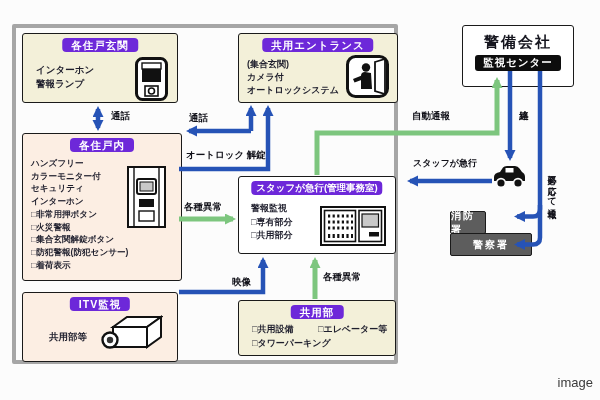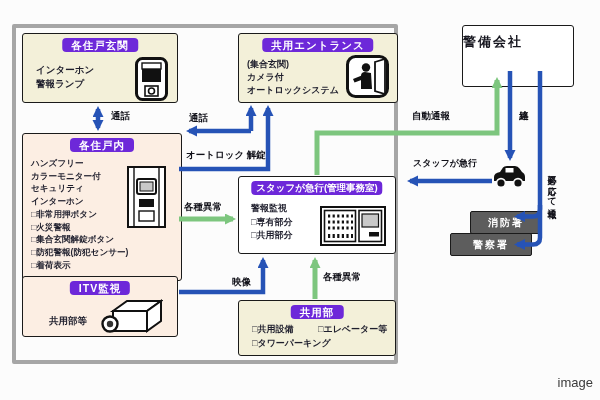--- a/index.html
+++ b/index.html
@@ -16,21 +16,21 @@
          white-space:nowrap;letter-spacing:1px;z-index:11;}
   .badge.wide{font-size:9.5px;letter-spacing:0;padding:0 5px;}
   .lines{position:absolute;font-size:9px;font-weight:bold;line-height:1.5;color:#1f1f2d;white-space:nowrap;}
   .alabel{position:absolute;font-weight:bold;font-size:9.5px;color:#101018;white-space:nowrap;z-index:40;}
   .vlabel{writing-mode:vertical-rl;letter-spacing:1px;}
   .icon{position:absolute;z-index:12;}
   svg.overlay{position:absolute;left:0;top:0;z-index:30;pointer-events:none;}
   .darkbox{position:absolute;background:#5d5d5d;border:1.6px solid #1a1a1a;border-radius:2px;
            color:#fff;font-weight:bold;font-size:10px;letter-spacing:2px;
            display:flex;align-items:center;justify-content:center;box-sizing:border-box;z-index:10;}
-  .sec-title{font-weight:bold;font-size:13px;letter-spacing:2px;margin-top:7px;}
+  .sec-title{font-weight:bold;font-size:15px;letter-spacing:2px;text-align:center;margin-top:7px;}
   .sec-badge{background:#0d0d0d;color:#fff;font-weight:bold;font-size:10.5px;letter-spacing:1px;
              border-radius:3px;margin:3px auto 0;padding:1px 8px;width:fit-content;}
   .watermark{position:absolute;right:7px;bottom:10px;font-size:13px;color:#3a3a3a;z-index:50;}
   .ca-row{position:absolute;font-size:9px;font-weight:bold;white-space:nowrap;color:#1f1f2d;}
 </style>
 </head>
 <body>
 
 <div id="canvas">
 
@@ -68,21 +68,21 @@
       <rect x="1" y="1" width="37" height="60" fill="#fff" stroke="#111" stroke-width="2"></rect>
       <line x1="7" y1="1" x2="7" y2="61" stroke="#111" stroke-width="1.4"></line>
       <line x1="32" y1="1" x2="32" y2="61" stroke="#111" stroke-width="1.4"></line>
       <rect x="10" y="13" width="19" height="15" rx="2" fill="#fff" stroke="#111" stroke-width="2"></rect>
       <rect x="13" y="16" width="13" height="9" fill="#c9c9c9" stroke="#111" stroke-width="1"></rect>
       <rect x="12" y="33" width="15" height="8" fill="#111"></rect>
       <rect x="12" y="45" width="15" height="10" fill="#fff" stroke="#111" stroke-width="1.4"></rect>
     </svg>
   </div>
 
-  <div class="box bg-pink" style="left:22px;top:276px;width:156px;height:61px;">
+  <div class="box bg-pink" style="left:22px;top:292px;width:156px;height:70px;">
     <div class="badge">ITV監視</div>
     <div class="lines" style="left:26px;top:37px;font-size:9.5px;">
       <div>共用部等</div>
     </div>
     <svg class="icon" style="right:14px;top:20px;" width="66" height="40" viewBox="0 0 66 40">
       <polygon points="16,14 30,4 64,4 50,14" fill="#fff" stroke="#111" stroke-width="2"></polygon>
       <polygon points="50,14 64,4 64,24 50,34" fill="#fff" stroke="#111" stroke-width="2"></polygon>
       <rect x="16" y="14" width="34" height="20" fill="#fff" stroke="#111" stroke-width="2"></rect>
       <circle cx="13" cy="27" r="7.5" fill="#fff" stroke="#111" stroke-width="2.4"></circle>
       <circle cx="13" cy="27" r="3.2" fill="#333"></circle>
@@ -127,23 +127,24 @@
 
   <div class="box bg-cream" style="left:238px;top:300px;width:158px;height:56px;">
     <div class="badge">共用部</div>
     <div class="ca-row" style="left:13px;top:22px;">□共用設備</div>
     <div class="ca-row" style="left:79px;top:22px;">□エレベーター等</div>
     <div class="ca-row" style="left:13px;top:36px;">□タワーパーキング</div>
   </div>
 
   <div class="box bg-white" style="left:462px;top:25px;width:112px;height:62px;">
     <div class="sec-title">警備会社</div>
+    <div class="sec-badge">監視センター</div>
   </div>
 
-  <div class="darkbox" style="left:450px;top:211px;width:72px;height:23px;margin-left:20px;">消防署</div>
+  <div class="darkbox" style="left:450px;top:211px;width:36px;height:23px;">消防署</div>
   <div class="darkbox" style="left:450px;top:233px;width:82px;height:23px;">警察署</div>
 
   <svg class="icon" style="left:492px;top:164px;z-index:25;" width="34" height="26" viewBox="0 0 34 26">
     <path d="M2,17 L2,13 Q2,9 8,8 L11,3.5 Q12,2 15,2 L23,2 Q26,2 27.5,4.5 L30,8 Q33,9.5 33,13 L33,17 Z" fill="#111"></path>
     <rect x="13.5" y="4" width="8" height="4.5" fill="#fff"></rect>
     <circle cx="9" cy="19" r="4.4" fill="#111" stroke="#fcfcfc" stroke-width="1.6"></circle>
     <circle cx="26" cy="19" r="4.4" fill="#111" stroke="#fcfcfc" stroke-width="1.6"></circle>
   </svg>
 
   <svg class="overlay" width="600" height="400" viewBox="0 0 600 400">

